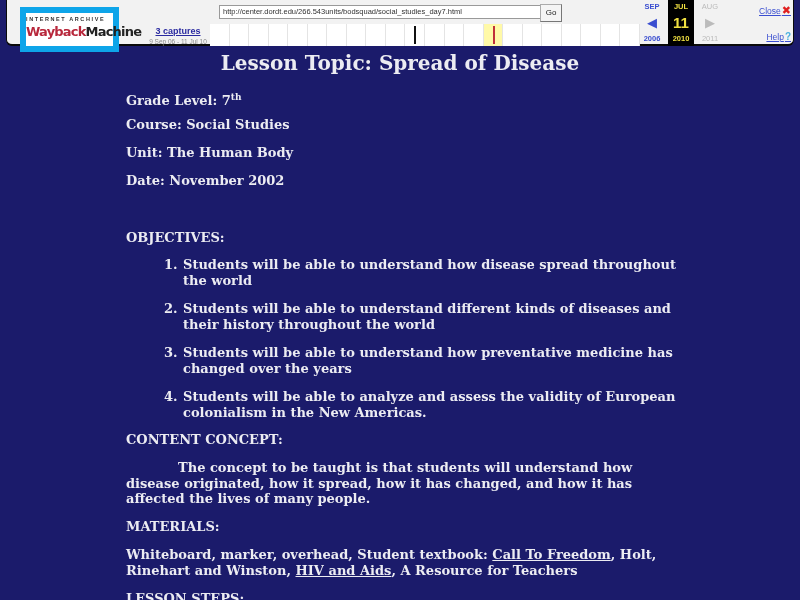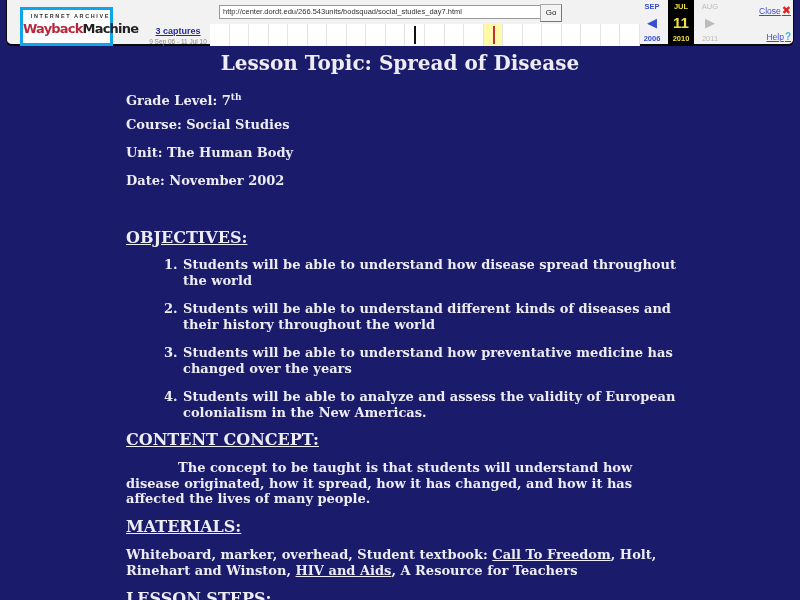--- a/index.html
+++ b/index.html
@@ -32,22 +32,22 @@
       border-right: 1px solid #0a0a0a;
       border-radius: 0 0 6px 6px;
       box-sizing: border-box;
       font-family: "Liberation Sans", "DejaVu Sans", sans-serif;
     }
     .wb-logo {
       position: absolute;
       left: 13px; top: 7px;
       width: 87px; height: 33px;
       background: #fff;
-      border: 3px solid #0ea5e9;
-      text-align: right;
+      border: 6px solid #0ea5e9;
+      text-align: left;
     }
     .wb-logo .ia {
       font-size: 5.5px;
       letter-spacing: 1.6px;
       color: #333;
       font-weight: bold;
       margin-top: 3px;
       line-height: 7px;
     }
     .wb-logo .wm {
@@ -184,24 +184,23 @@
       left: 126px;
       font-size: 13px;
       font-weight: bold;
       line-height: 16px;
       white-space: nowrap;
     }
     .field sup { font-size: 9px; vertical-align: 5px; }
     .heading {
       position: absolute;
       left: 126px;
-      font-size: 16px;
+      font-size: 13px;
       font-weight: bold;
       line-height: 16px;
-      text-decoration: underline;
     }
     .obj-list {
       position: absolute;
       left: 164px; top: 207px;
       width: 520px;
       margin: 0; padding: 0;
       list-style: none;
     }
     .obj-list li {
       position: relative;

